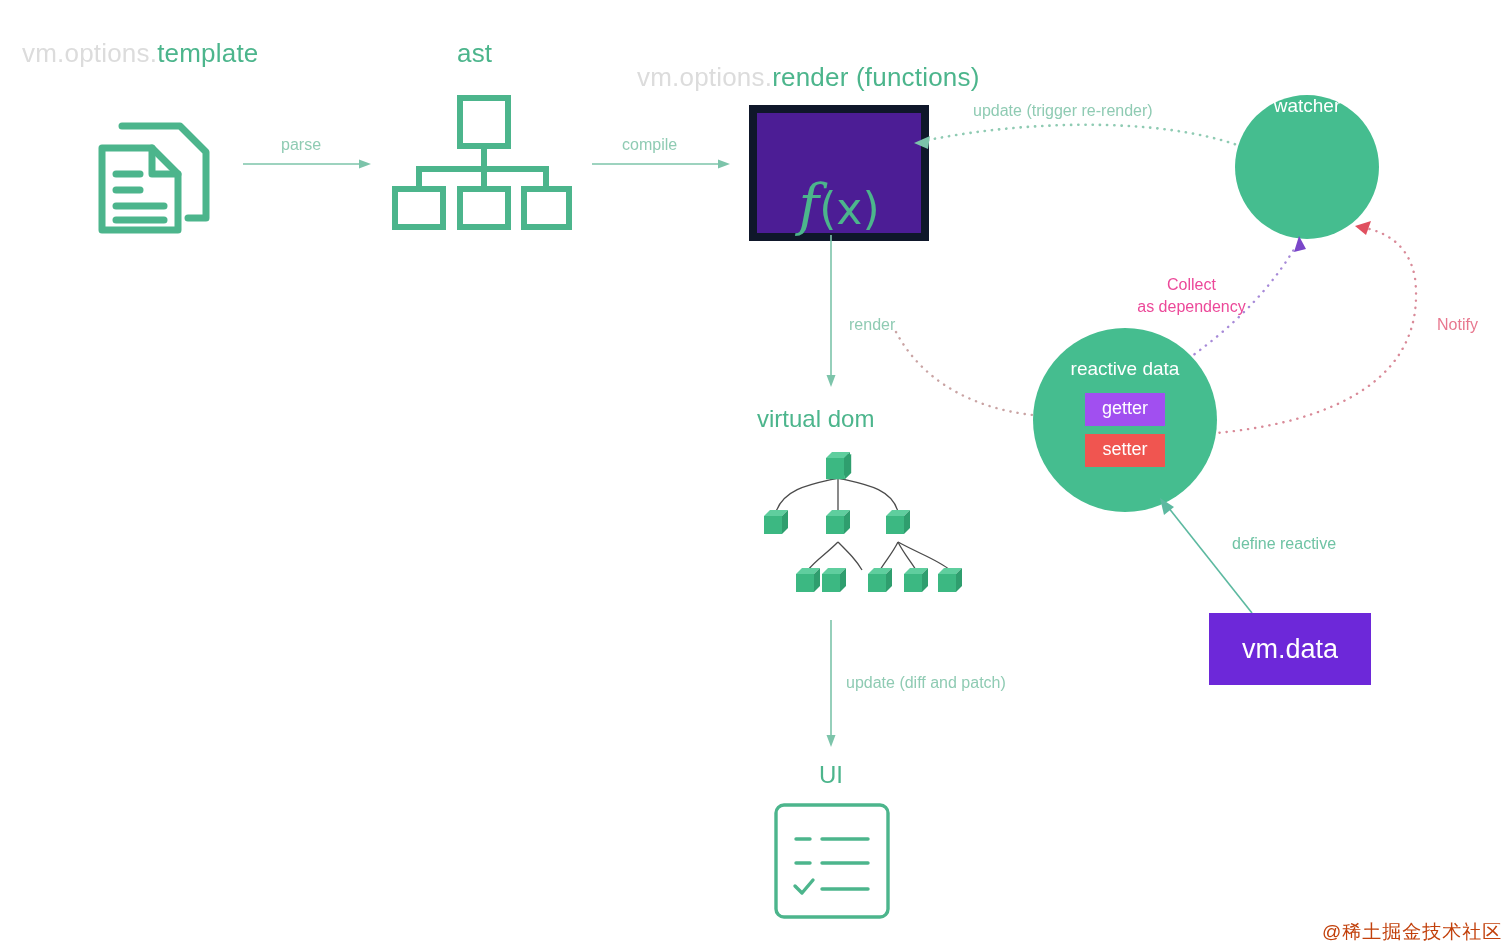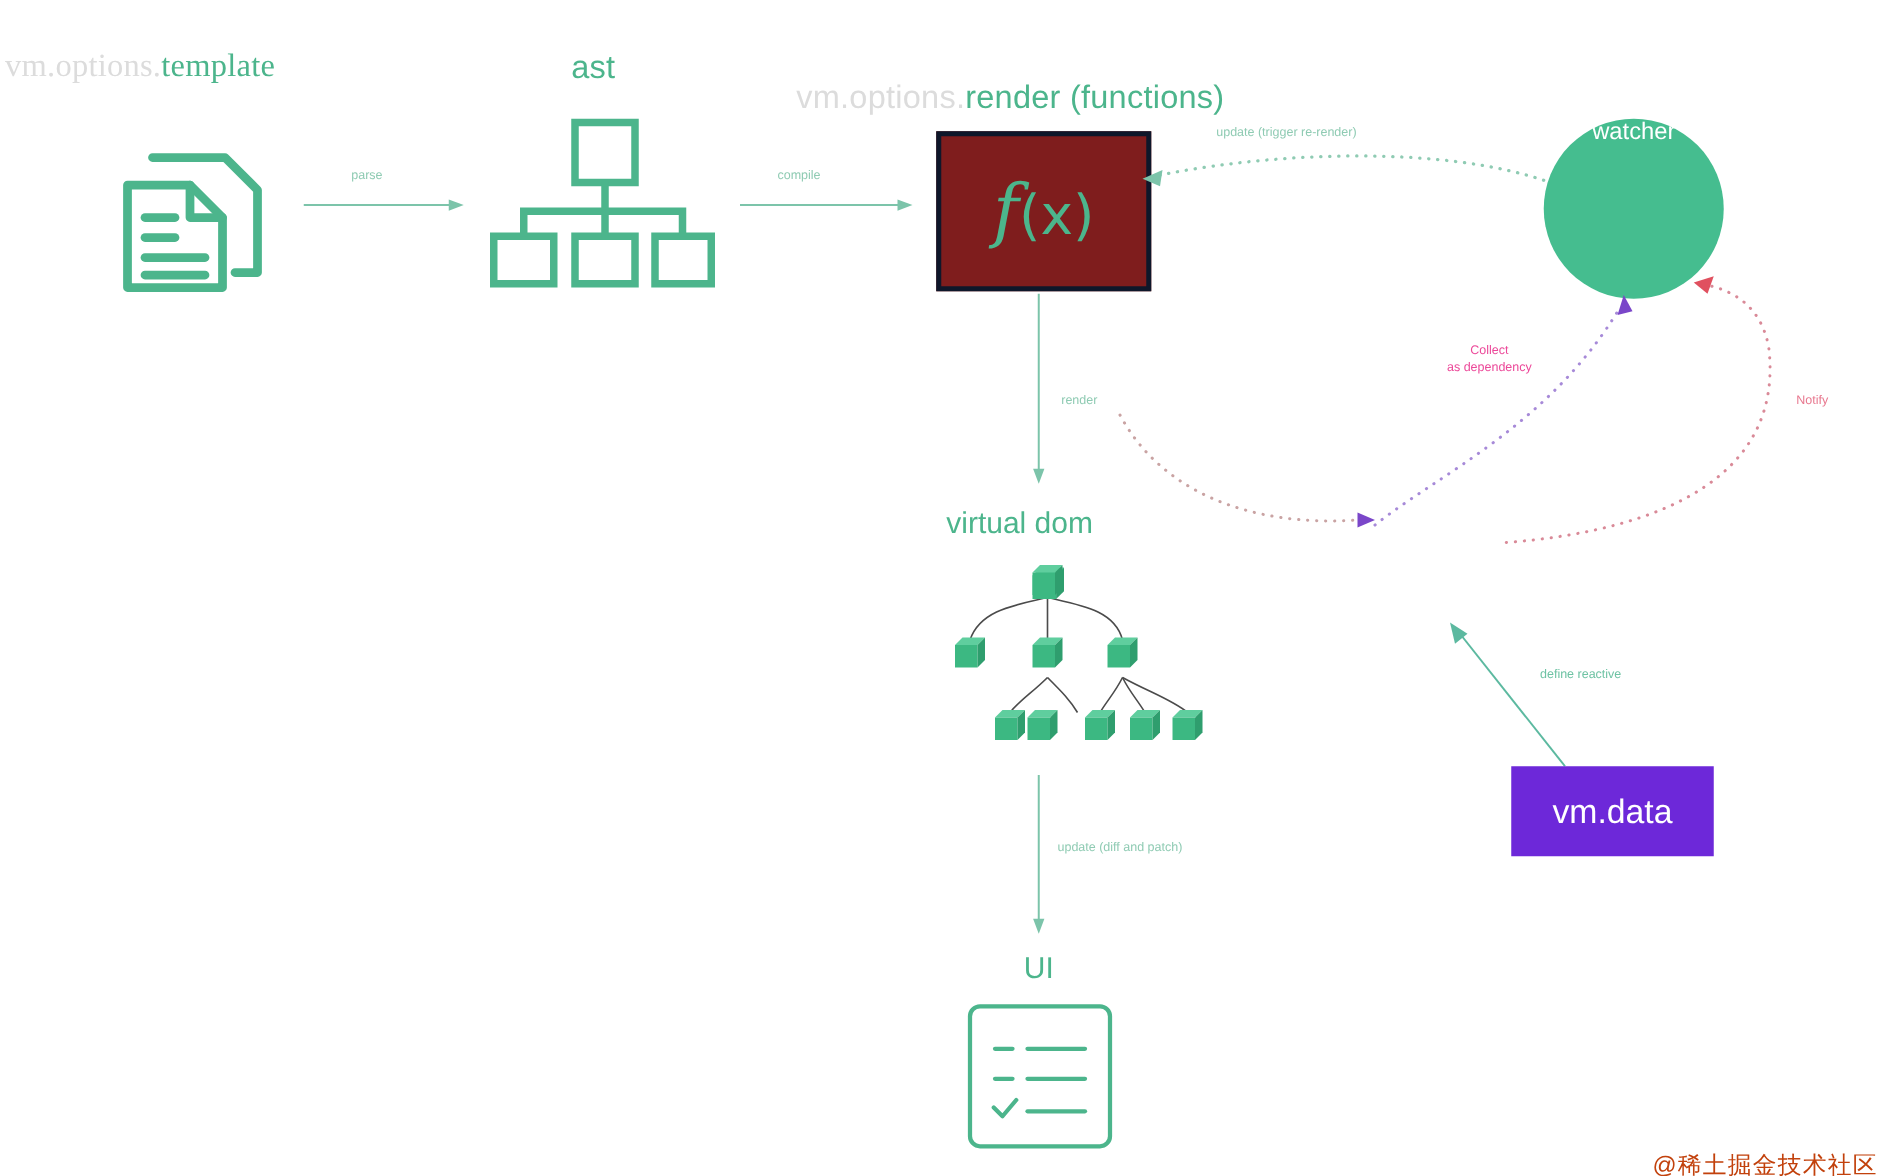--- a/index.html
+++ b/index.html
@@ -25,21 +25,21 @@
     font-size: 26px;
     letter-spacing: 0.2px;
     white-space: nowrap;
     font-weight: 400;
   }
   .heading .dim { color: #dcdcdc; }
   .heading .hl  { color: #4cb58c; }
 
   
   .edge-label {
-    font-size: 10px;
+    font-size: 16px;
     color: #8fcbb3;
     white-space: nowrap;
     line-height: 1.35;
   }
   .edge-label.purple { color: #ec4899; }
   .edge-label.red    { color: #e8788f; }
   .edge-label.teal   { color: #6fc3a4; }
   .edge-label.center { text-align: center; }
 
   
@@ -78,24 +78,24 @@
     background: #6d28d9;
     color: #ffffff;
     font-size: 27px;
     display: flex;
     align-items: center;
     justify-content: center;
   }
 
   
   .fxbox {
-    border: 4px solid #0f172a;
-    background: #7f1d1d;
+    border: 8px solid #0f172a;
+    background: #4c1d95;
     display: flex;
-    align-items: center;
+    align-items: flex-end;
     justify-content: center;
   }
   .fx {
     font-family: "DejaVu Serif", serif;
     font-style: italic;
     color: #4cb58c;
     font-size: 56px;
     line-height: 1;
   }
   .fx .paren { font-family: "DejaVu Sans", sans-serif; font-style: normal; font-size: 44px; }
@@ -116,21 +116,21 @@
     margin-top: -2px;
   }
 
   svg { overflow: visible; }
 </style>
 </head>
 <body>
 
 <div id="canvas">
 
-  <div class="abs heading" style="left:4px; top:38px;font-family:Liberation Serif, serif;">
+  <div class="abs heading" style="left:22px; top:38px;">
     <span class="dim">vm.options.</span><span class="hl">template</span>
   </div>
 
   <div class="abs heading" style="left:457px; top:38px;">
     <span class="dim"></span><span class="hl">ast</span>
   </div>
 
   <div class="abs heading" style="left:637px; top:38px;margin-top:24px;">
     <span class="dim">vm.options.</span><span class="hl">render (functions)</span>
   </div>
@@ -220,20 +220,25 @@
   </div>
   <div class="abs edge-label red" style="left:1437px; top:314px;">Notify</div>
 
   <div class="abs" style="left:888px; top:326px;">
     <svg width="220" height="110">
       <path d="M8 6 C 40 66, 110 96, 198 90" stroke="#c9a3a3" stroke-width="2.4" fill="none" stroke-linecap="round" stroke-dasharray="0.2 7"></path>
       <polygon points="212,90 198,84 198,96" fill="#7a46c9"></polygon>
     </svg>
   </div>
 
+  <div class="abs circle" style="left:1033px; top:328px; width:184px; height:184px; padding-top:30px; box-sizing:border-box;">
+    <div class="circle-label">reactive data</div>
+    <div class="chip getter" style="margin-top:13px;">getter</div>
+    <div class="chip setter" style="margin-top:8px;">setter</div>
+  </div>
 
   <div class="abs" style="left:1150px; top:495px;">
     <svg width="110" height="125">
       <line x1="102" y1="118" x2="18" y2="12" stroke="#5cb9a0" stroke-width="1.6"></line>
       <polygon points="10,3 24,12 14,20" fill="#5cb9a0"></polygon>
     </svg>
   </div>
   <div class="abs edge-label teal" style="left:1232px; top:533px;">define reactive</div>
 
   <div class="abs databox" style="left:1209px; top:613px; width:162px; height:72px;">

